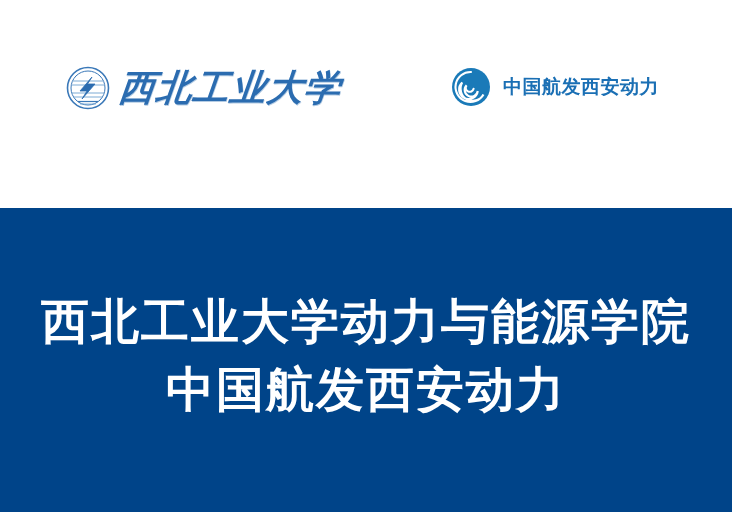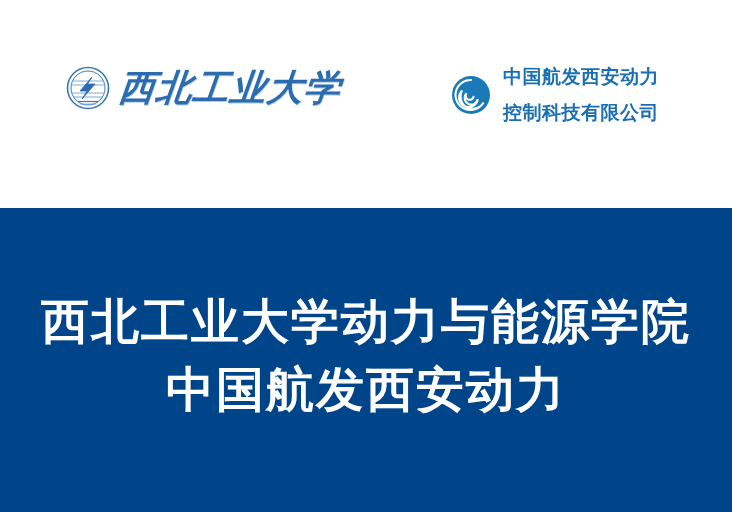--- a/index.html
+++ b/index.html
@@ -145,21 +145,20 @@
           <path d="M21 6
                    A15 15 0 1 0 33.5 28.5
                    A12.2 12.2 0 1 1 12.2 16.6
                    A9.4 9.4 0 1 0 27.8 25
                    A6.6 6.6 0 1 1 16.6 19.3
                    A4 4 0 1 0 23.6 22.8" fill="none" stroke="#ffffff" stroke-width="2.1" stroke-linecap="round"></path>
         </svg>
       </span>
       <span id="company-name">
         <span class="company-line">中国航发西安动力</span>
-        <span class="company-line">控制科技有限公司</span>
       </span>
     </div>
 
   </div>
 
   <div id="title-panel">
     <div class="title-line">西北工业大学动力与能源学院</div>
     <div class="title-line">中国航发西安动力</div>
   </div>
 

